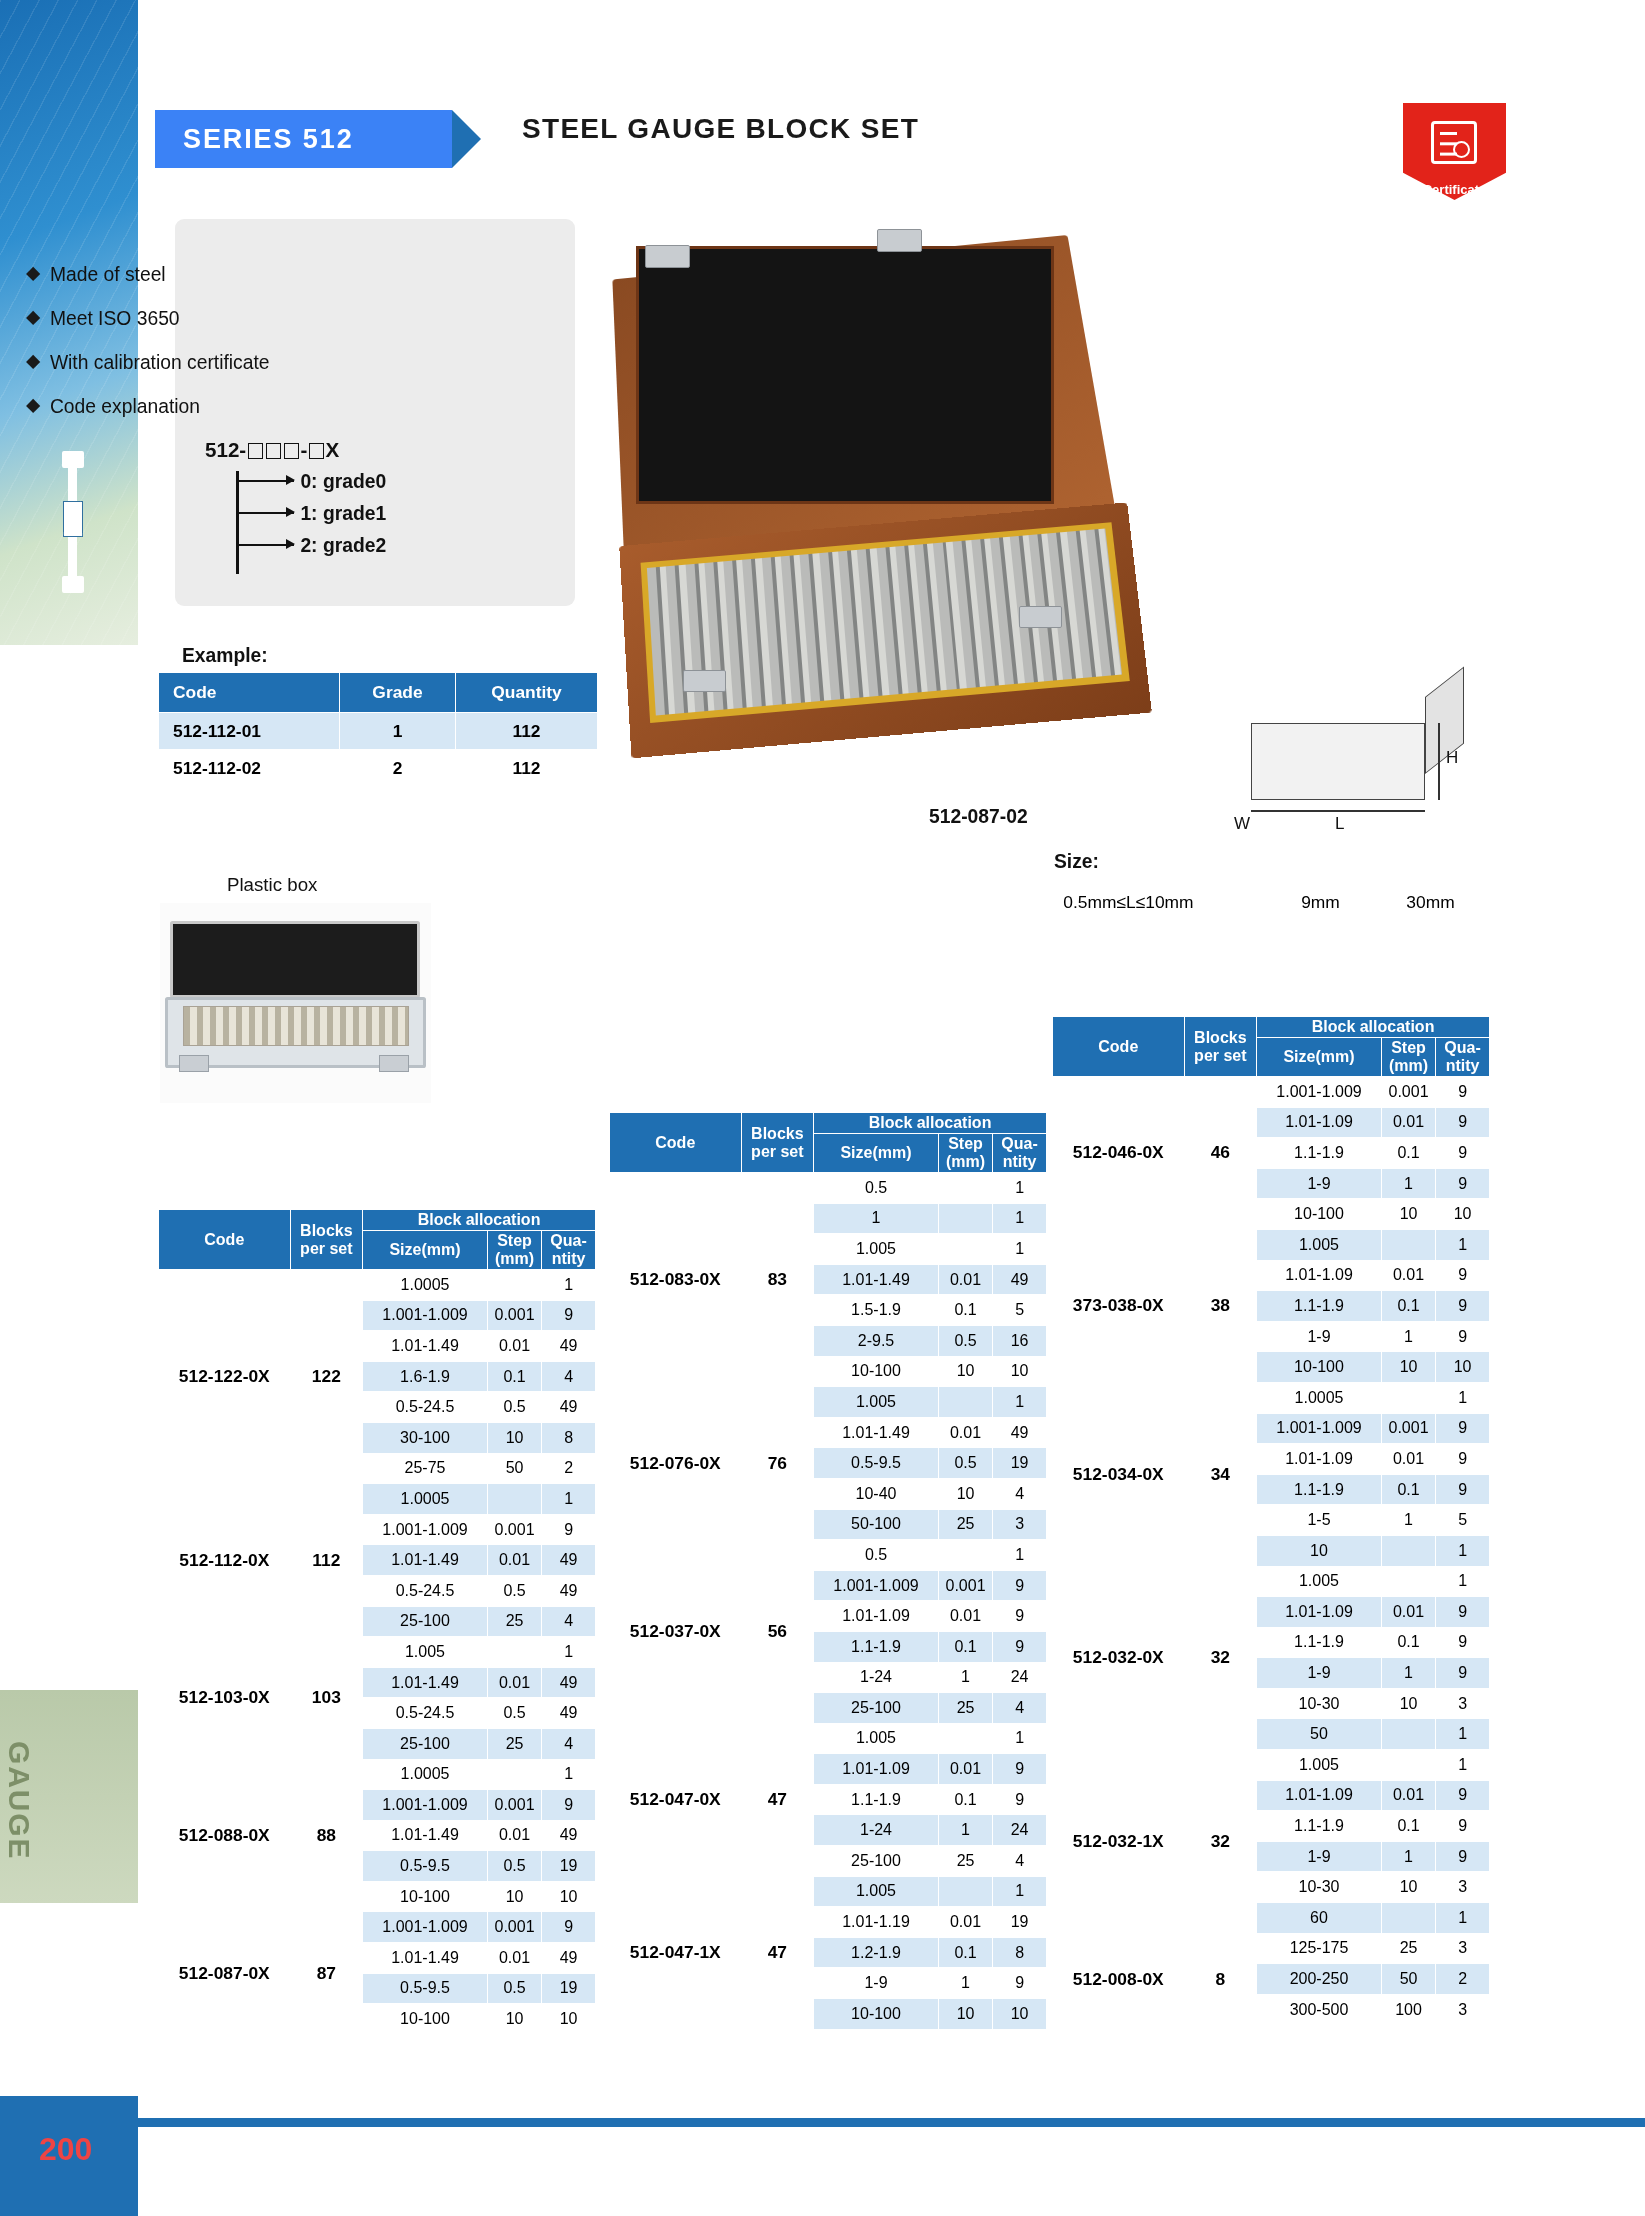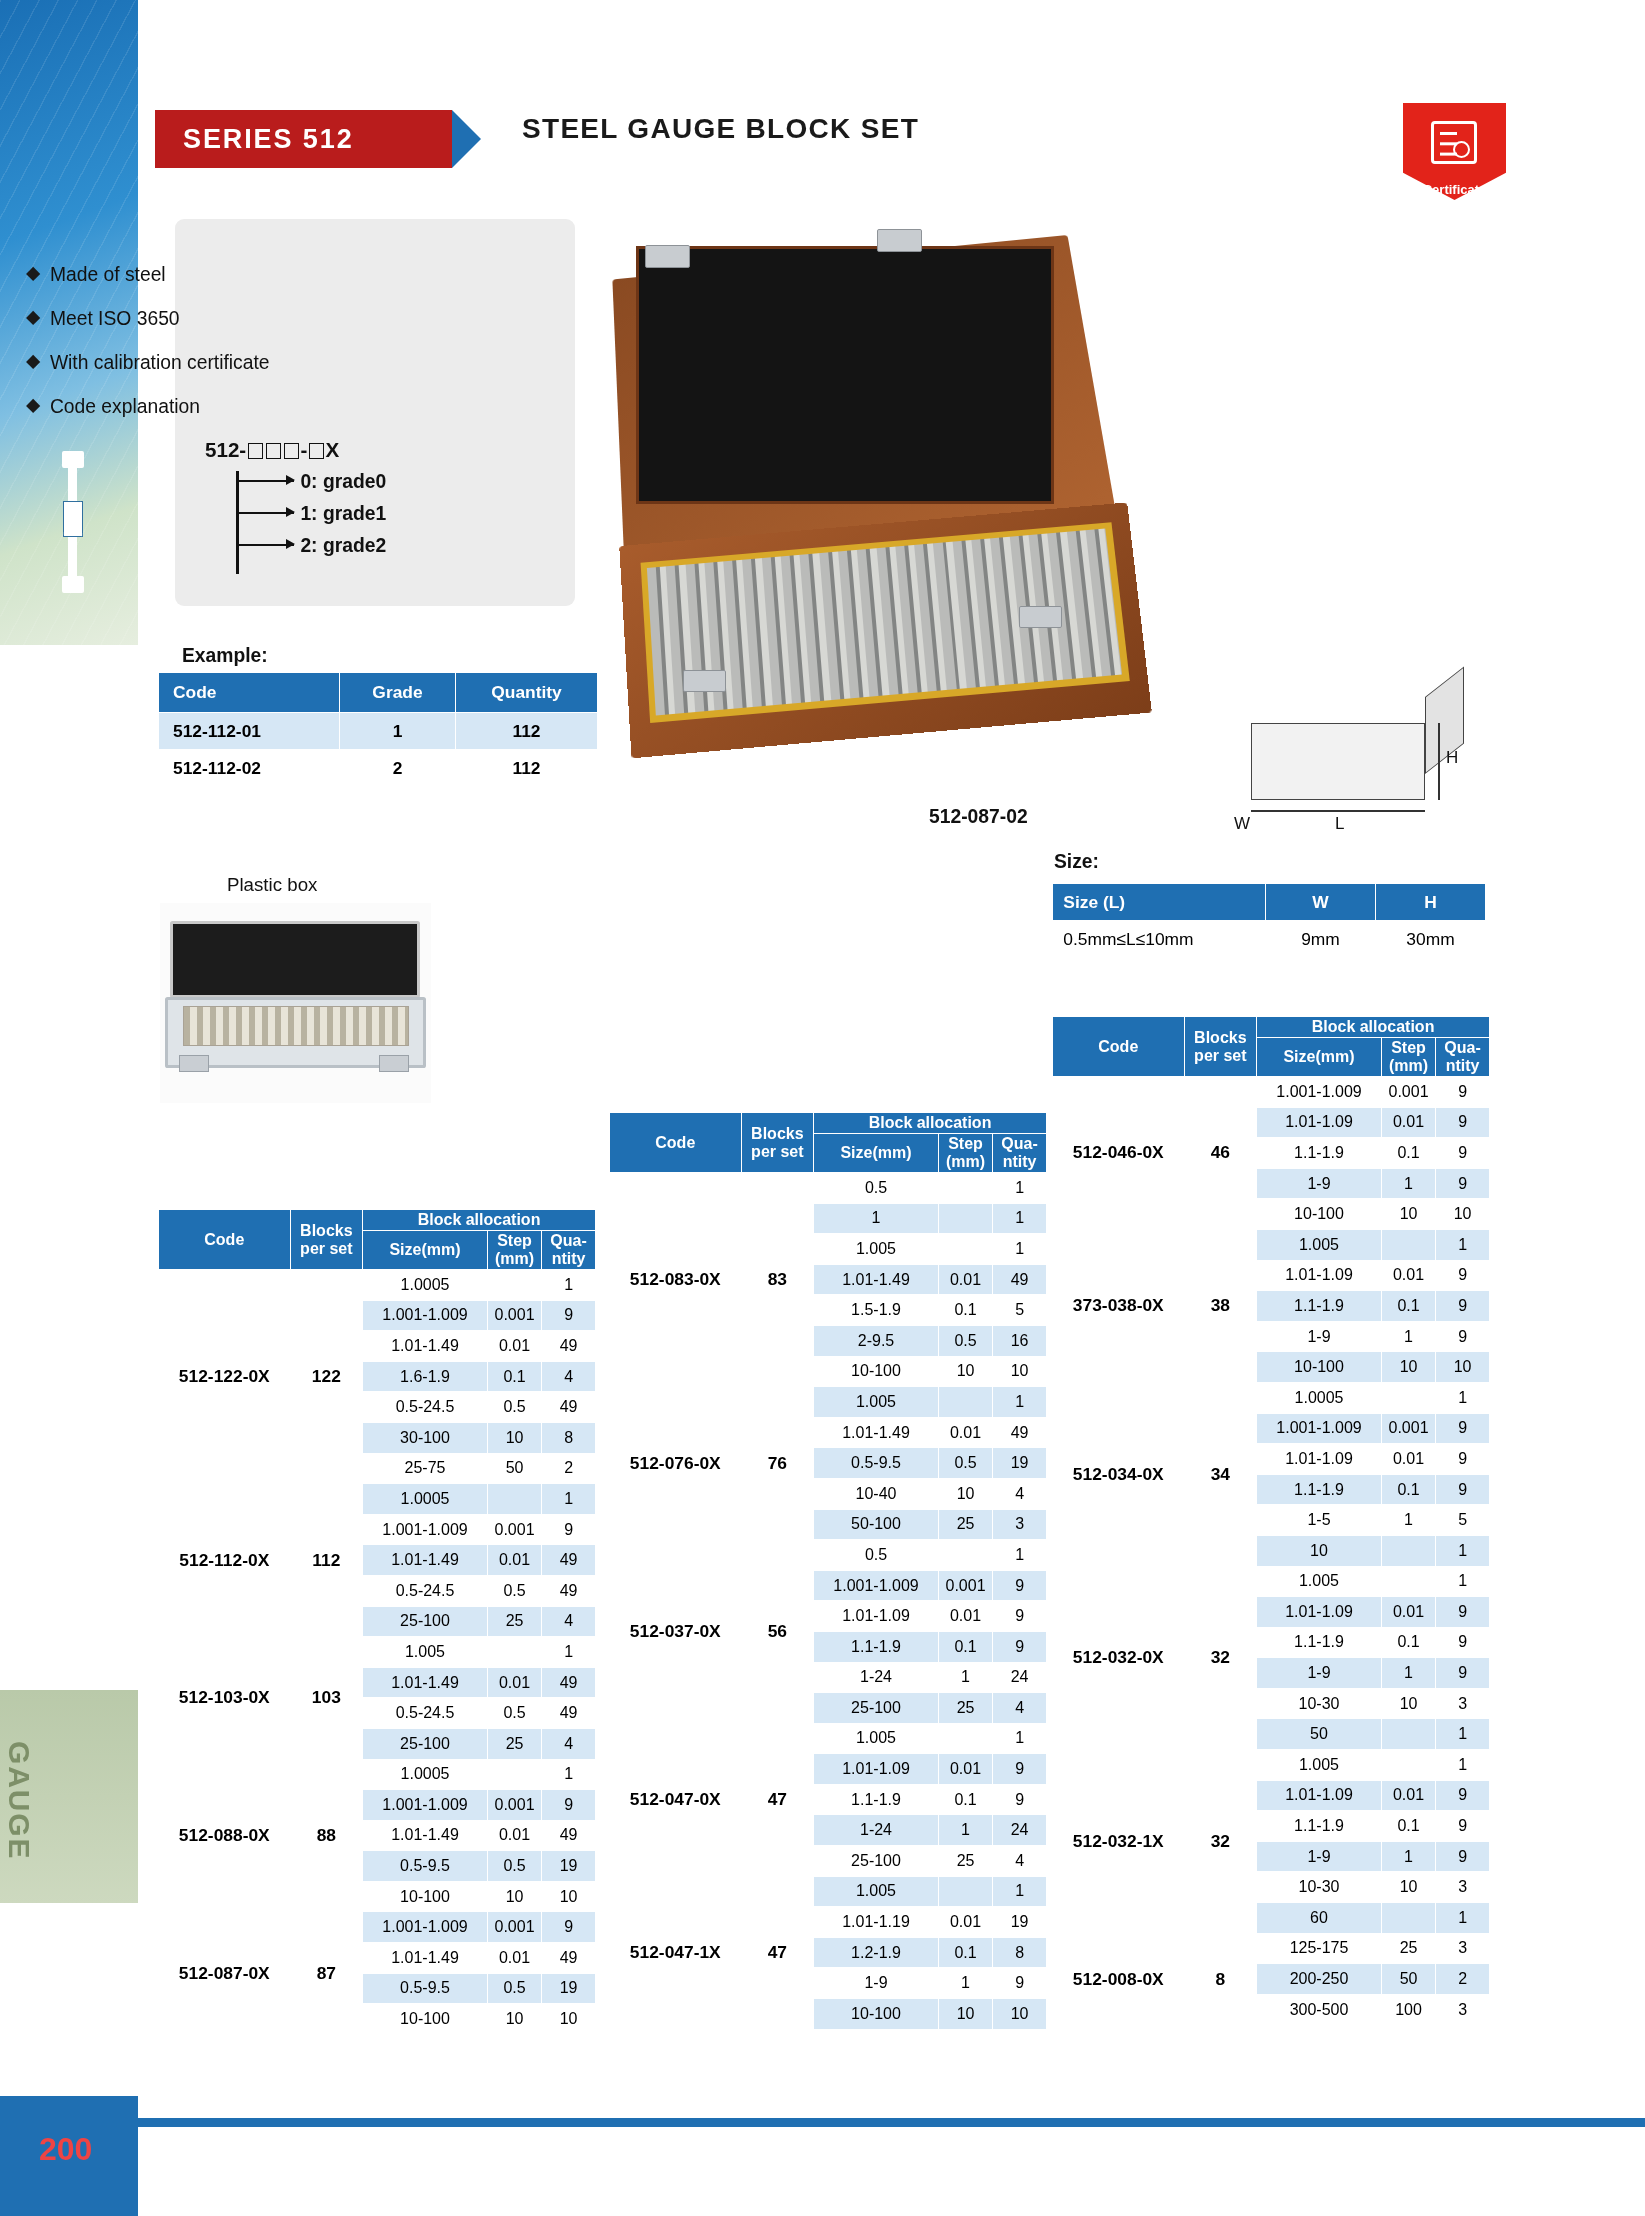--- a/index.html
+++ b/index.html
@@ -34,21 +34,21 @@
   }
   .rail-gauge-text{
     position:absolute; left:36px; top:1741px;
     transform: rotate(90deg); transform-origin: left top;
     font-size:30px; font-weight:bold; color:#7d8f68; letter-spacing:1.9px;
   }
 
   
   .series-badge{
     position:absolute; left:155px; top:110px; width:297px; height:58px;
-    background:#b91c1c; color:#fff; font-weight:bold; font-size:27px;
+    background:#3b82f6; color:#fff; font-weight:bold; font-size:27px;
     letter-spacing:1.9px; display:flex; align-items:center; padding-left:28px;
   }
   .series-badge:after{
     content:""; position:absolute; right:-29px; top:0;
     border-top:29px solid transparent; border-bottom:29px solid transparent;
     border-left:29px solid #1f6fb2;
   }
   .page-title{
     position:absolute; left:522px; top:113px;
     font-size:28px; font-weight:bold; color:#1a1a1a; letter-spacing:1.3px;
@@ -323,25 +323,20 @@
   <div class="dim-line" style="left:200px; top:39px; width:1.9px; height:77px;"></div>
   <div class="dim-text" style="left:208px; top:64px;">H</div>
   <div class="dim-line" style="left:13px; top:126px; width:174px; height:1.9px;"></div>
   <div class="dim-text" style="left:97px; top:130px;">L</div>
   <div class="dim-text" style="left:-3.9px; top:130px;">W</div>
 </div>
 
 <div class="size-label">Size:</div>
 <table class="tbl size-table">
   <tbody>
-      <tr>
-    <th class="s1">Size (L)</th>
-    <th class="s2">W</th>
-    <th class="s3">H</th>
-  </tr>
   <tr class="row-plain">
     <td class="s1">0.5mm≤L≤10mm</td>
     <td class="s2">9mm</td>
     <td class="s3">30mm</td>
   </tr>
 </tbody>
   </table>
 
 <table class="alloc tbl-left" id="alloc-left">
     <tbody>

